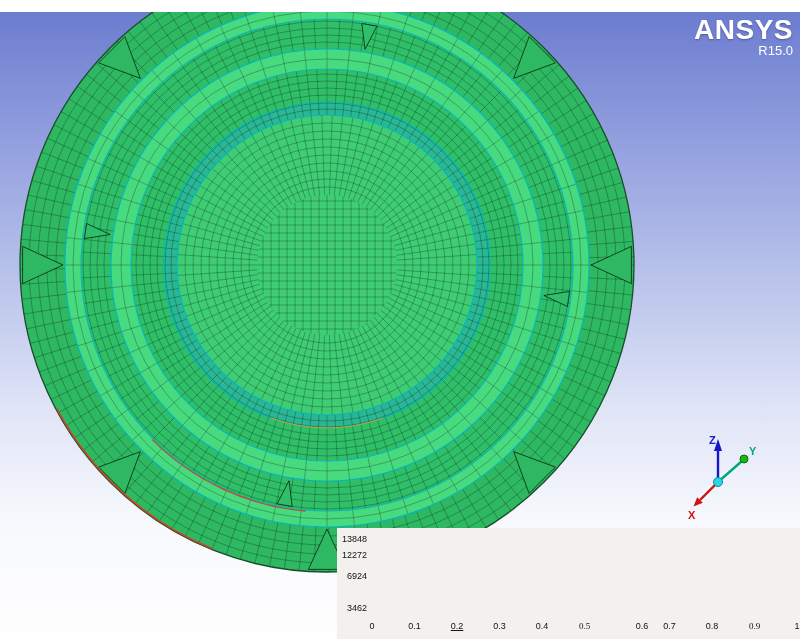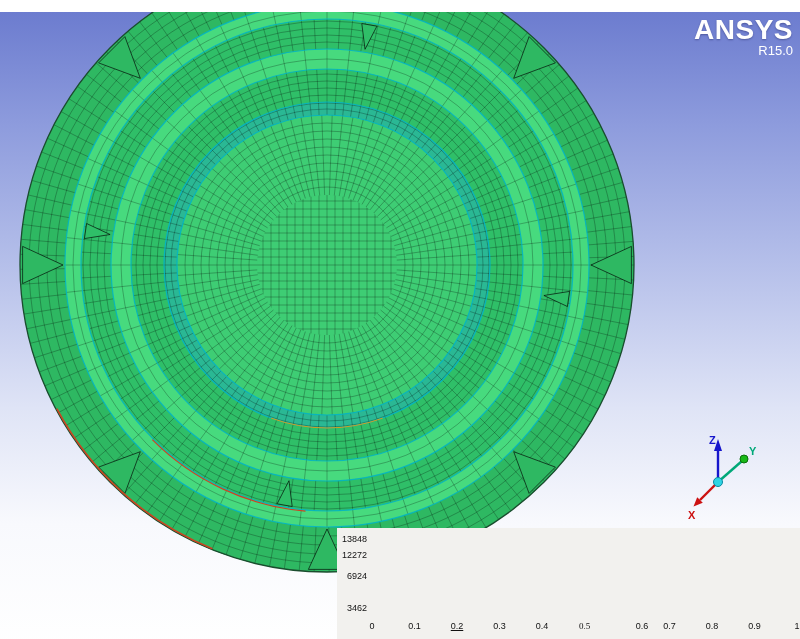--- a/index.html
+++ b/index.html
@@ -876,18 +876,18 @@
     <div id="xlabels">
         <span class="xlab" style="left: 0%;">0</span>
         <span class="xlab" style="left: 10%; text-align: right;">0.1</span>
         <span class="xlab" style="left: 20%; text-decoration: underline;">0.2</span>
         <span class="xlab" style="left: 30%;">0.3</span>
         <span class="xlab" style="left: 40%;">0.4</span>
         <span class="xlab" style="left: 50%; font-family: Liberation Serif, serif;">0.5</span>
         <span class="xlab" style="left: 60%; margin-left: 15px;">0.6</span>
         <span class="xlab" style="left: 70%;">0.7</span>
         <span class="xlab" style="left: 80%;">0.8</span>
-        <span class="xlab" style="left: 90%;">0.9</span>
+        <span class="xlab" style="left: 90%; font-family: Liberation Serif, serif;">0.9</span>
         <span class="xlab" style="left: 100%;">1</span>
       </div>
   </div>
 
 </div>
 
 </body></html>

